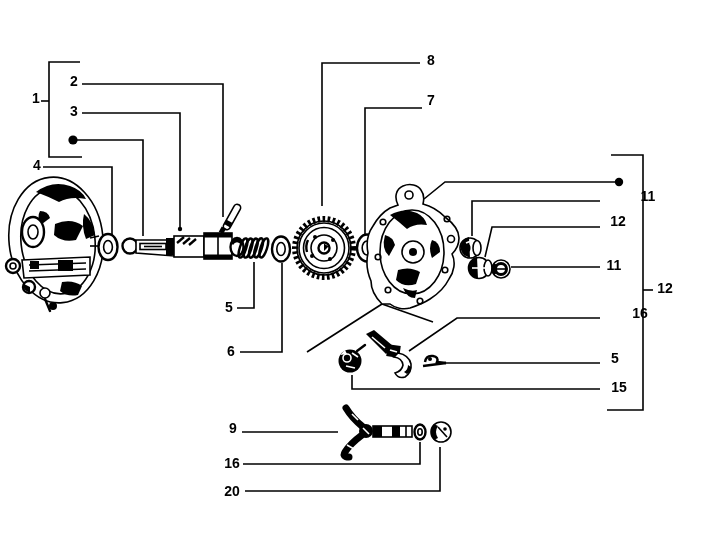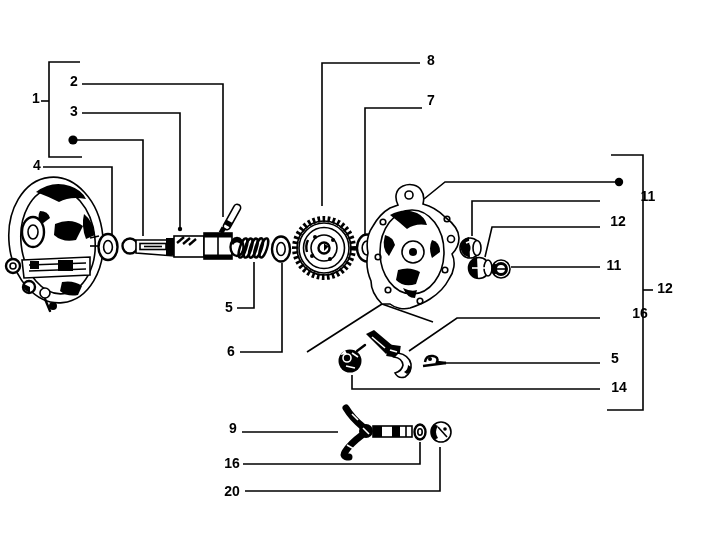--- a/index.html
+++ b/index.html
@@ -270,19 +270,19 @@
   <div class="callout" style="left:37px;top:165px">4</div>
   <div class="callout" style="left:229px;top:307px">5</div>
   <div class="callout" style="left:231px;top:351px">6</div>
   <div class="callout" style="left:431px;top:100px">7</div>
   <div class="callout" style="left:431px;top:60px">8</div>
   <div class="callout" style="left:233px;top:428px">9</div>
   <div class="callout" style="left:232px;top:463px">16</div>
   <div class="callout" style="left:648px;top:196px">11</div>
   <div class="callout" style="left:618px;top:221px">12</div>
   <div class="callout" style="left:614px;top:265px">11</div>
-  <div class="callout" style="left:619px;top:387px">14</div>
+  <div class="callout" style="left:619px;top:387px">15</div>
   <div class="callout" style="left:615px;top:358px">5</div>
   <div class="callout" style="left:640px;top:313px">16</div>
   <div class="callout" style="left:665px;top:288px">12</div>
   <div class="callout" style="left:232px;top:491px">20</div>
 
 </div>
 
 </body></html>

